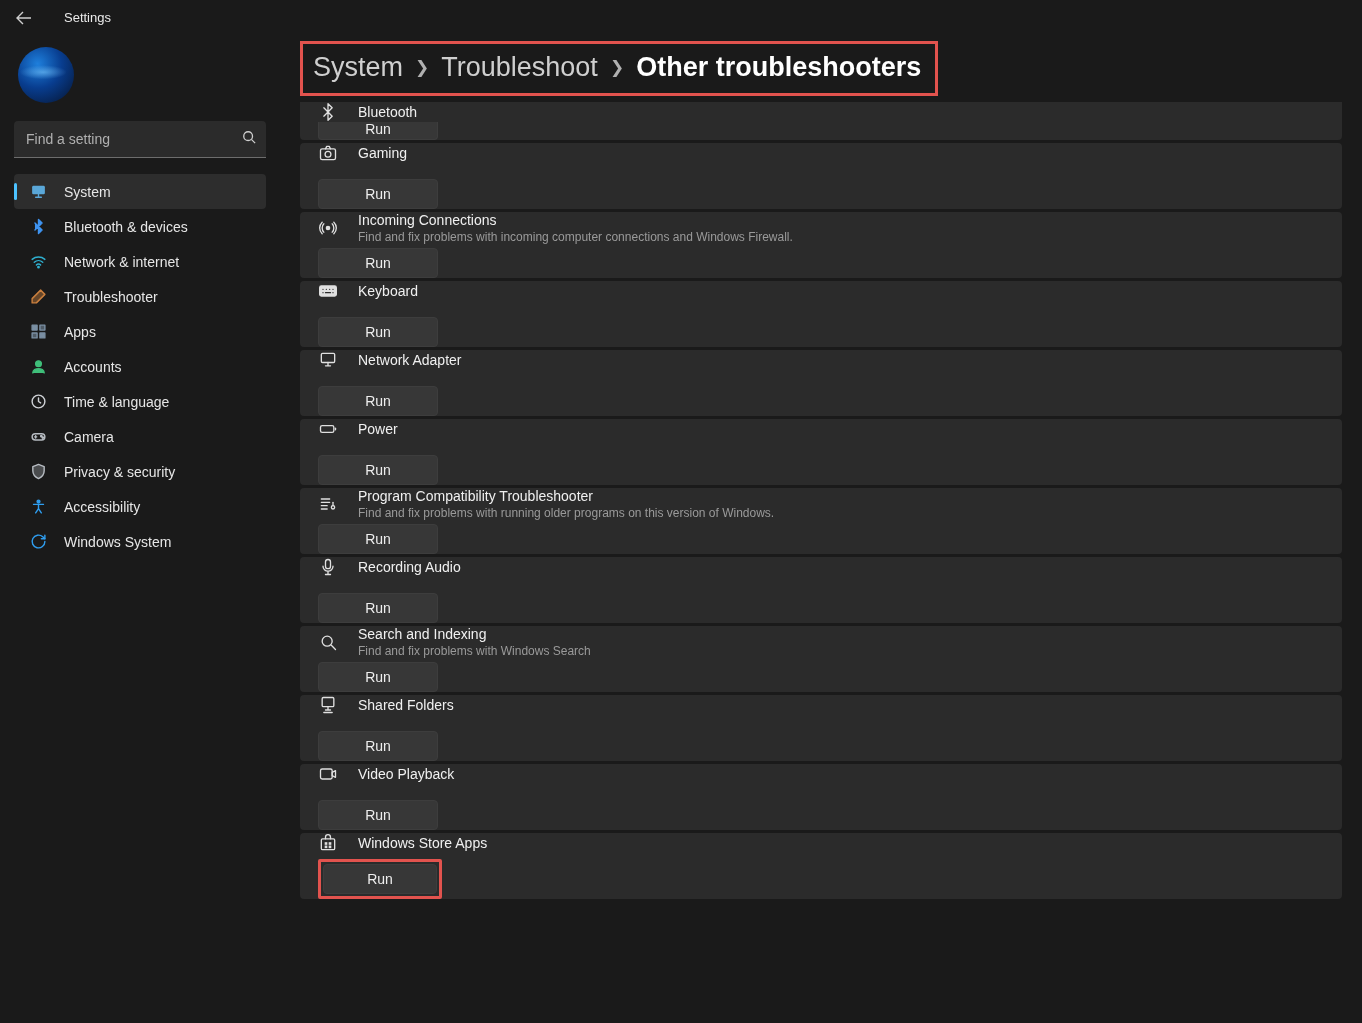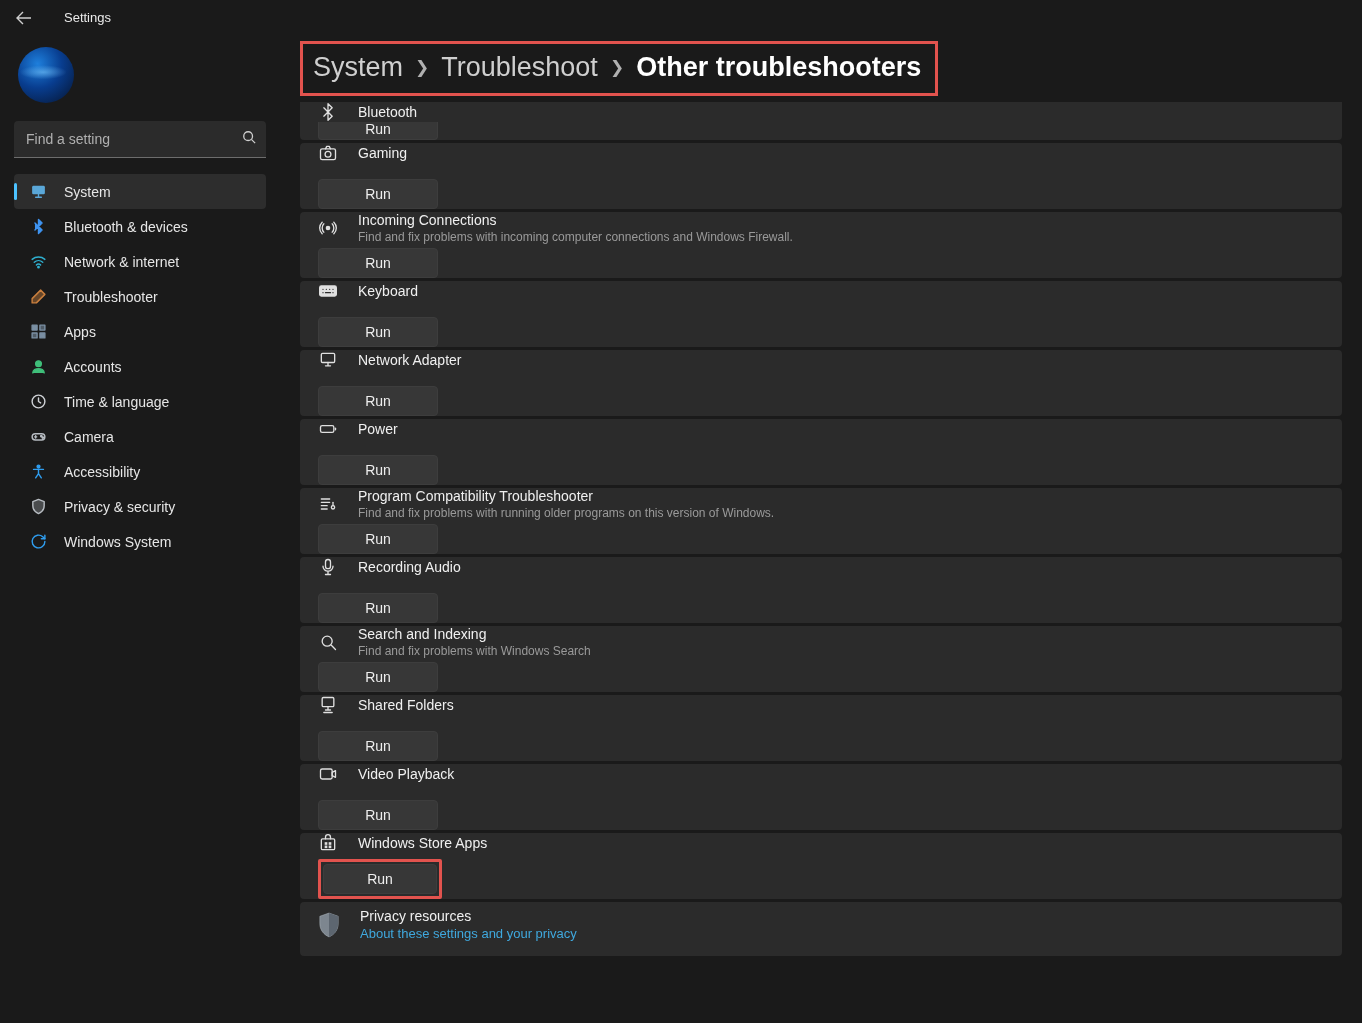--- a/index.html
+++ b/index.html
@@ -184,34 +184,34 @@
               <rect x="3" y="8" width="18" height="9" rx="4.5" stroke="#b7bcc2"></rect>
               <path d="M8 11v3M6.5 12.5h3" stroke="#b7bcc2"></path>
               <circle cx="16" cy="11.5" r="1" fill="#b7bcc2"></circle>
               <circle cx="18" cy="13.5" r="1" fill="#b7bcc2"></circle>
             </svg>
           </span>
           <span>Camera</span>
         </div>
         <div class="nav-item">
           <span class="nav-icon">
+            <svg width="17" height="17" viewBox="0 0 24 24" fill="none" stroke="#b7bcc2" stroke-width="2" stroke-linecap="round" stroke-linejoin="round">
+              <path d="M12 2l8 3v6c0 5-3.5 9-8 11-4.5-2-8-6-8-11V5z" fill="#b7bcc250" stroke="#b7bcc2"></path>
+            </svg>
+          </span>
+          <span>Privacy &amp; security</span>
+        </div>
+        <div class="nav-item">
+          <span class="nav-icon">
             <svg width="17" height="17" viewBox="0 0 24 24" fill="none" stroke="#2f9ef0" stroke-width="2" stroke-linecap="round" stroke-linejoin="round">
               <circle cx="12" cy="5" r="2" fill="#2f9ef0"></circle>
               <path d="M5 9h14M12 9v6m0 0l-4 6m4-6l4 6" stroke="#2f9ef0"></path>
             </svg>
           </span>
           <span>Accessibility</span>
-        </div>
-        <div class="nav-item">
-          <span class="nav-icon">
-            <svg width="17" height="17" viewBox="0 0 24 24" fill="none" stroke="#b7bcc2" stroke-width="2" stroke-linecap="round" stroke-linejoin="round">
-              <path d="M12 2l8 3v6c0 5-3.5 9-8 11-4.5-2-8-6-8-11V5z" fill="#b7bcc250" stroke="#b7bcc2"></path>
-            </svg>
-          </span>
-          <span>Privacy &amp; security</span>
         </div>
         <div class="nav-item">
           <span class="nav-icon">
             <svg width="17" height="17" viewBox="0 0 24 24" fill="none" stroke="#2f9ef0" stroke-width="2" stroke-linecap="round" stroke-linejoin="round">
               <path d="M21 12a9 9 0 1 1-3-6.7L21 8" stroke="#2f9ef0"></path>
               <path d="M21 3v5h-5" stroke="#2f9ef0"></path>
             </svg>
           </span>
           <span>Windows System</span>
         </div>
@@ -400,29 +400,15 @@
               </svg>
             </span>
             <div class="card-text">
               <div class="card-title">Windows Store Apps</div>
             </div>
           </div>
           <div class="run-highlight">
             <div class="run-btn">Run</div>
           </div>
         </div>
-        <div class="card last">
-          <div class="card-left">
-            <span class="shield-icon">
-              <svg width="22" height="26" viewBox="0 0 24 28">
-                <path d="M12 1l10 3.5v8c0 7-4.5 12-10 14.5C6.5 24.5 2 19.5 2 12.5v-8z" fill="#7d868f" stroke="#aab3bc" stroke-width="0.6"></path>
-                <path d="M12 1l10 3.5v8c0 7-4.5 12-10 14.5z" fill="#5d6670"></path>
-              </svg>
-            </span>
-            <div class="card-text">
-              <div class="card-title">Privacy resources</div>
-              <div class="privacy-link">About these settings and your privacy</div>
-            </div>
-          </div>
-        </div>
       </div>
   </main>
 </div>
 
 </body></html>

